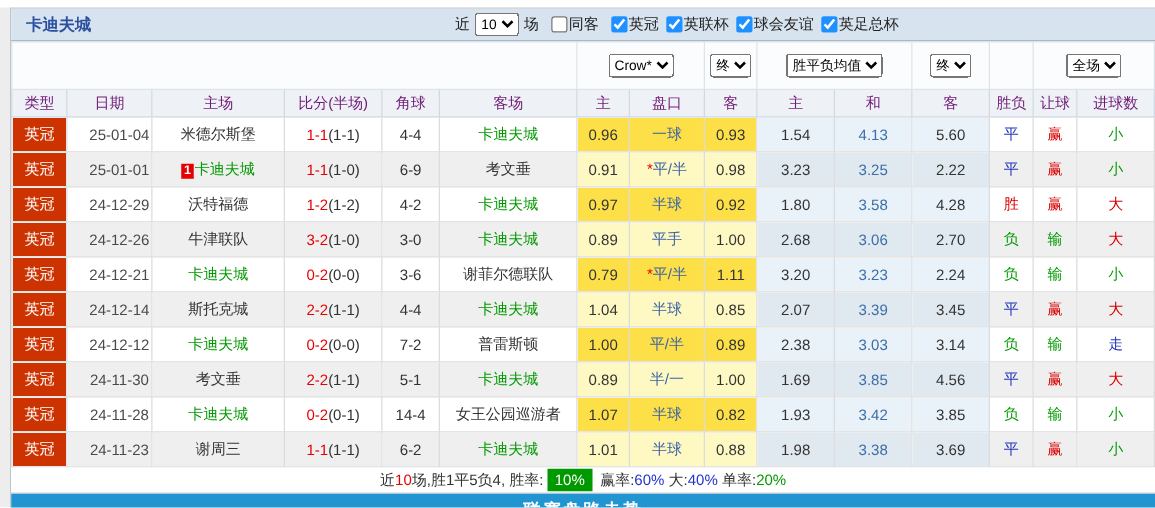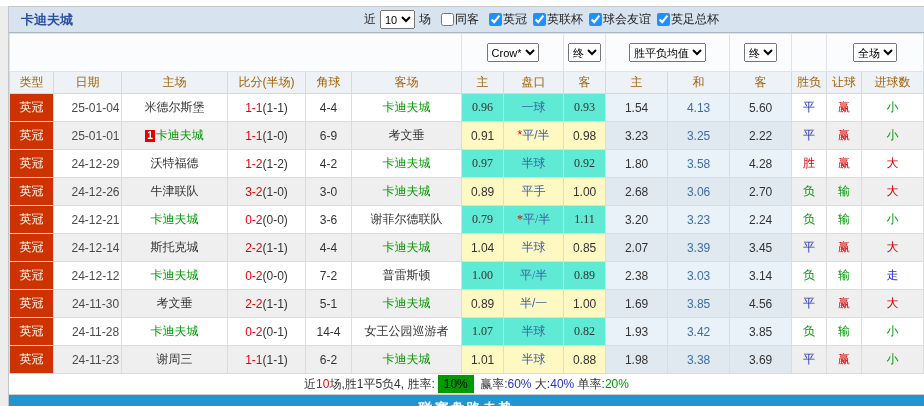--- a/index.html
+++ b/index.html
@@ -20,47 +20,47 @@
   .title-bar { height:26px; background:#d7e3ef; display:flex; align-items:center; border-bottom:1px solid #a9b6c4; }
   .title { color:#2b50a0; font-weight:bold; font-size:13px; margin-left:12px; white-space:nowrap; }
   .filters { display:flex; align-items:center; gap:4px; font-size:12px; color:#222; margin-left:auto; margin-right:205px; white-space:nowrap; }
   .filters select { font-size:11px; height:19px; }
   .filters input[type=checkbox] { width:13px; height:13px; accent-color:#1e90ff; margin:0 1px 0 6px; vertical-align:middle; }
   .filters label { display:flex; align-items:center; cursor:pointer; }
   
   table { border-collapse:collapse; table-layout:fixed; width:915px; font-size:12px; }
   .selector-row td { height:38px; background:#fbfcfe; border:1px solid #dde3e9; text-align:center; padding:0; }
   .selector-row select { font-size:11px; height:19px; max-width:95%; }
-  .header-row th { height:22px; background:#eef2f7; border:1px solid #d2d9e1; font-weight:normal; color:#a16207; text-align:center; padding:0; }
+  .header-row th { height:22px; background:#eef2f7; border:1px solid #d2d9e1; font-weight:normal; color:#701a75; text-align:center; padding:0; }
   tbody td { height:28px; border:1px solid #dcdcdc; text-align:center; color:#333; padding:0; overflow:hidden; white-space:nowrap; }
   tr.odd  td { background:#ffffff; }
   tr.even td { background:#efefef; }
   td.league   { background:#cc3300 !important; color:#fff; }
-  tr.odd  td.col-crown { background:#5eead4;font-family:Liberation Serif, serif; }
+  tr.odd  td.col-crown { background:#fde047; }
   tr.even td.col-crown { background:#fef9c3;margin-left:22px; }
   tr.odd  td.col-avg   { background:#e9f2f9; }
   tr.even td.col-avg   { background:#e0e9f0; }
   td.date { color:#4a4a4a;padding-left:16px; }
   .team { color:#333; cursor:pointer;font-family:Liberation Serif, serif; }
   .team.hl { color:#009900; }
   .ft { color:#e60000; }
   .ht { color:#333333; }
   .hcap { color:#3b62a8; }
   .star { color:#e60000; }
   .avg-mid { color:#3b6da8; }
   .c-red   { color:#d90000; }
   .c-blue  { color:#2233bb; }
   .c-green { color:#009900; }
   .card-badge { display:inline-block; background:#e60000; color:#fff; font-size:10px; line-height:12px; padding:0 2px; margin-right:1px; font-weight:bold; }
   
   .summary { height:21px; line-height:21px; text-align:center; font-size:12px; color:#333; background:#fff; border-bottom:1px solid #cfcfcf; white-space:nowrap; }
   .summary .red   { color:#e60000; }
   .summary .blue  { color:#2233cc; }
   .summary .green { color:#009900; }
-  .badge-green { background:#009900; color:#000000; padding:2px 6px; margin:13px 3px; }
+  .badge-green { background:#009900; color:#ffffff; padding:2px 6px; margin:13px 3px; }
   
   .footer-bar { height:32px; line-height:26px; background:#2095d2; color:#fff; font-weight:bold; text-align:center; font-size:14px; cursor:pointer; letter-spacing:2px; }
 </style>
 </head>
 <body>
 
 <div class="gutter"></div>
 
 <div class="panel">
 

